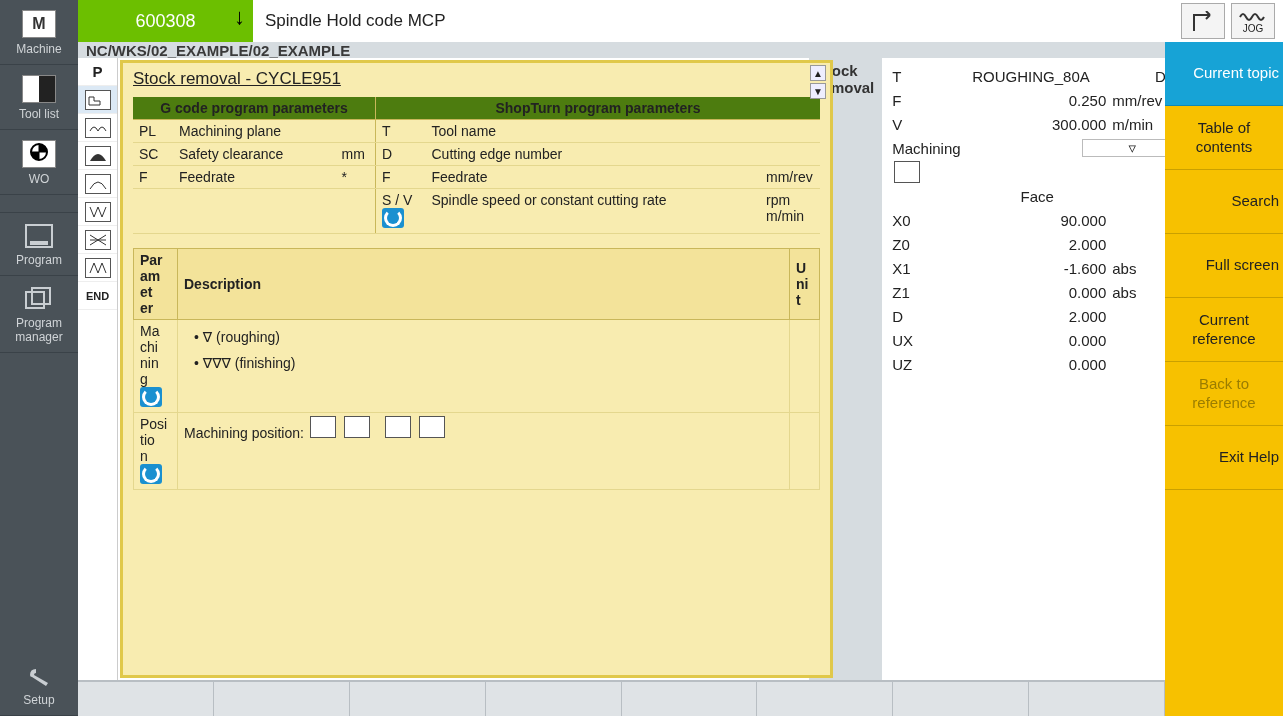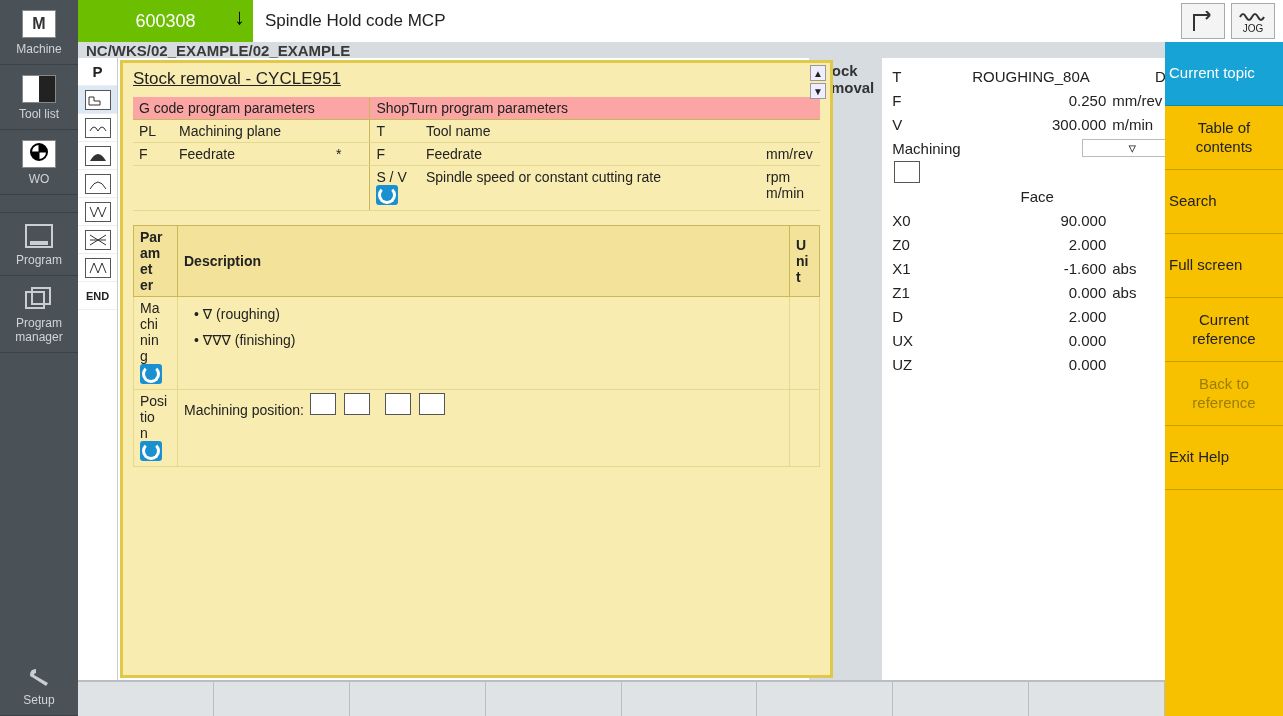--- a/index.html
+++ b/index.html
@@ -97,21 +97,21 @@
   .help-panel {
     flex:1;background:#f8ecb0;border:3px solid #e0c84a;margin:2px;padding:6px 10px 4px;overflow:hidden;position:relative;
   }
   .help-panel .title {
     font-size:17px;text-decoration:underline;color:#222;margin-bottom:8px;display:inline-block;
   }
   .help-panel table.prm {
     width:100%;border-collapse:collapse;font-size:14px;
   }
   .help-panel table.prm th {
-    text-align:left;font-weight:normal;border-bottom:1px solid #c9b75a;padding:3px 6px;background:#fca5a5;
+    text-align:center;font-weight:bold;border-bottom:1px solid #c9b75a;padding:3px 6px;background:#4d7c0f;
   }
   .help-panel table.prm td {
     border-bottom:1px solid #e4d78e;padding:3px 6px;vertical-align:top;
   }
   .help-panel table.prm .col-split { border-left:1px solid #c9b75a; }
   .desc-table { width:100%;border-collapse:collapse;margin-top:14px;font-size:14px; }
   .desc-table th { text-align:left;font-weight:bold;border:1px solid #c9b75a;padding:3px 6px;background:#f3e39a; }
   .desc-table td { border:1px solid #e4d78e;padding:3px 6px;vertical-align:top; }
   .cycle-marker {
     width:22px;height:20px;background:#1a90d0;border-radius:3px;display:inline-flex;align-items:center;justify-content:center;color:#fff;font-weight:bold;
@@ -134,21 +134,21 @@
   .cycle-form .row { display:flex;align-items:center;height:24px; }
   .cycle-form .row .lab { width:80px; }
   .cycle-form .row .val { width:140px;text-align:right;padding-right:6px; }
   .cycle-form .row .unit { width:70px;text-align:left; }
   .cycle-form .row .boxval { background:#fff;border:1px solid #bbb;width:48px;height:18px;display:inline-flex;align-items:center;justify-content:center;margin-left:8px; }
   
   .right-sidebar {
     width:118px;background:#f7c100;display:flex;flex-direction:column;
   }
   .right-sidebar .btn {
-    flex:none;height:64px;border-bottom:1px solid #caa000;display:flex;align-items:center;justify-content:flex-start;text-align:center;font-size:15px;color:#222;cursor:pointer;padding:0 4px;line-height:1.25;
+    flex:none;height:64px;border-bottom:1px solid #caa000;display:flex;align-items:center;justify-content:flex-end;text-align:center;font-size:15px;color:#222;cursor:pointer;padding:0 4px;line-height:1.25;
   }
   .right-sidebar .btn.current { background:#17a3d6;color:#fff;border-bottom:1px solid #0f88b5; }
   .right-sidebar .btn.disabled { color:#9b7d00; }
   
   .bottom-bar {
     height:36px;background:#dfe3e6;border-top:2px solid #b8bec3;display:flex;
   }
   .bottom-bar .sk {
     flex:1;border-right:1px solid #b8bec3;
   }
@@ -299,20 +299,28 @@
             </tr>
             <tr>
               <td style="width:40px">PL</td>
               <td>Machining plane</td>
               <td style="width:40px"></td>
               <td class="col-split" style="width:50px">T</td>
               <td>Tool name</td>
               <td style="width:60px"></td>
             </tr>
             <tr>
+              <td>SC</td>
+              <td>Safety clearance</td>
+              <td>mm</td>
+              <td class="col-split">D</td>
+              <td>Cutting edge number</td>
+              <td></td>
+            </tr>
+            <tr>
               <td>F</td>
               <td>Feedrate</td>
               <td>*</td>
               <td class="col-split">F</td>
               <td>Feedrate</td>
               <td>mm/rev</td>
             </tr>
             <tr>
               <td></td>
                   <td></td>

